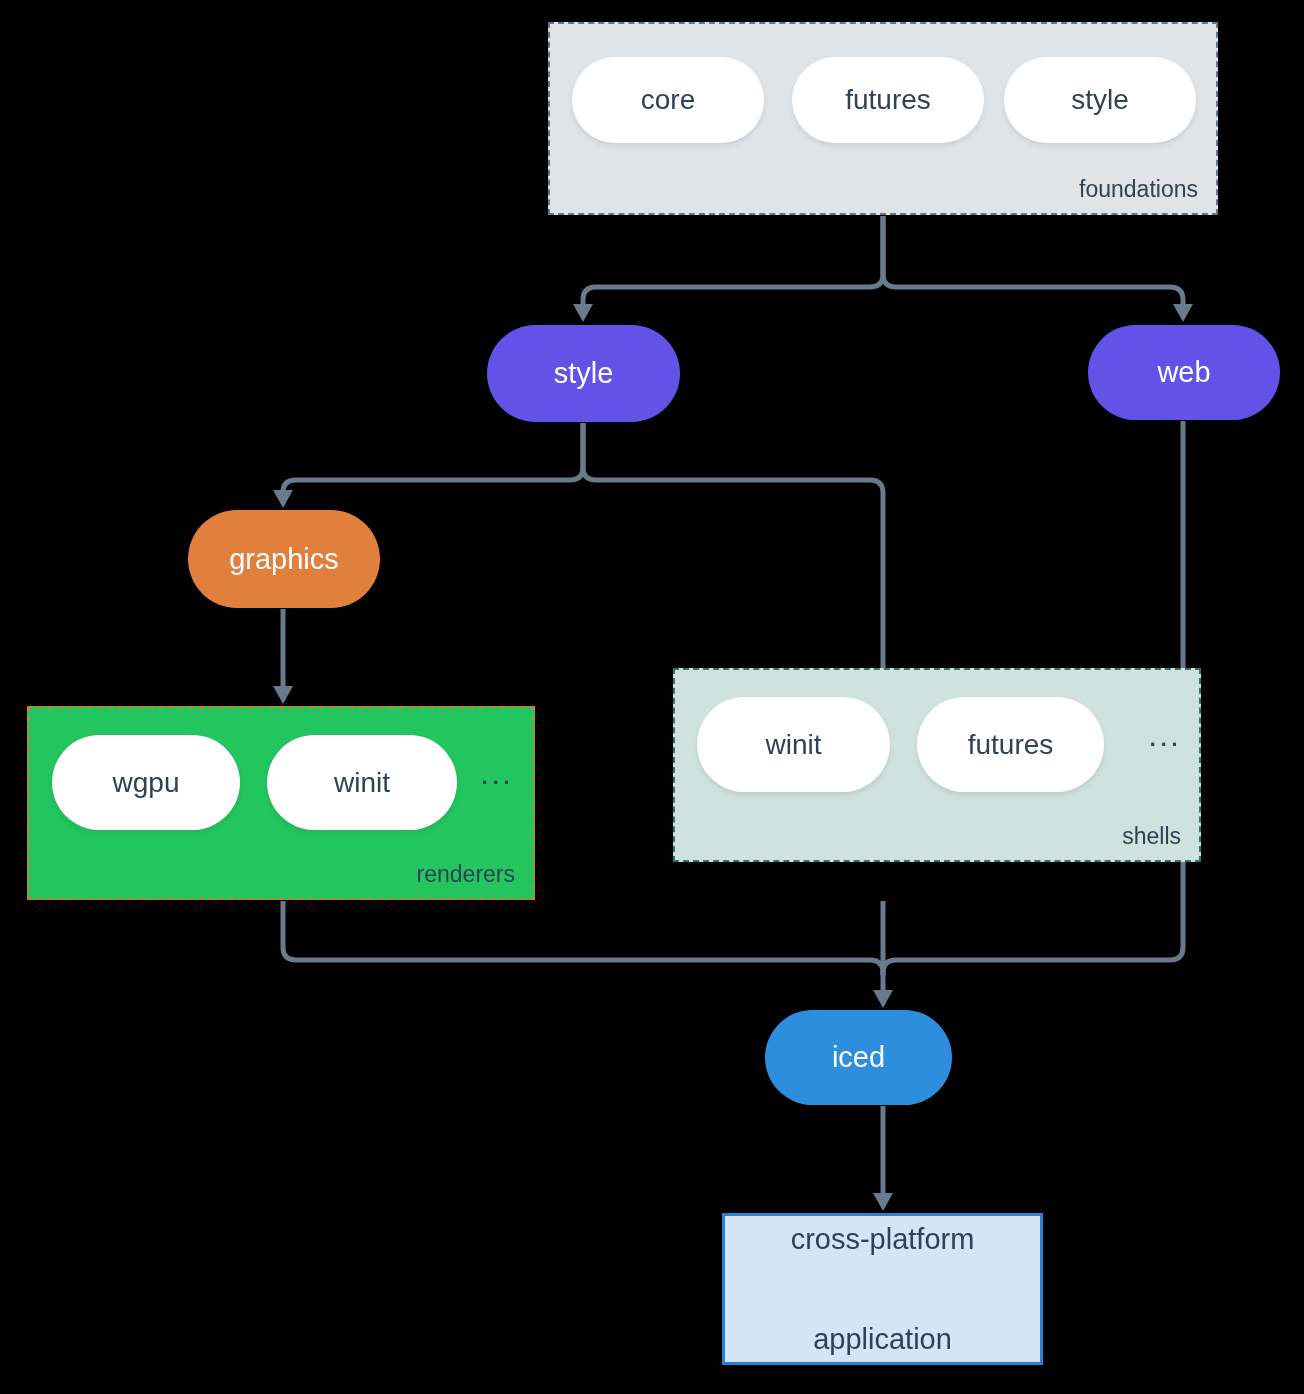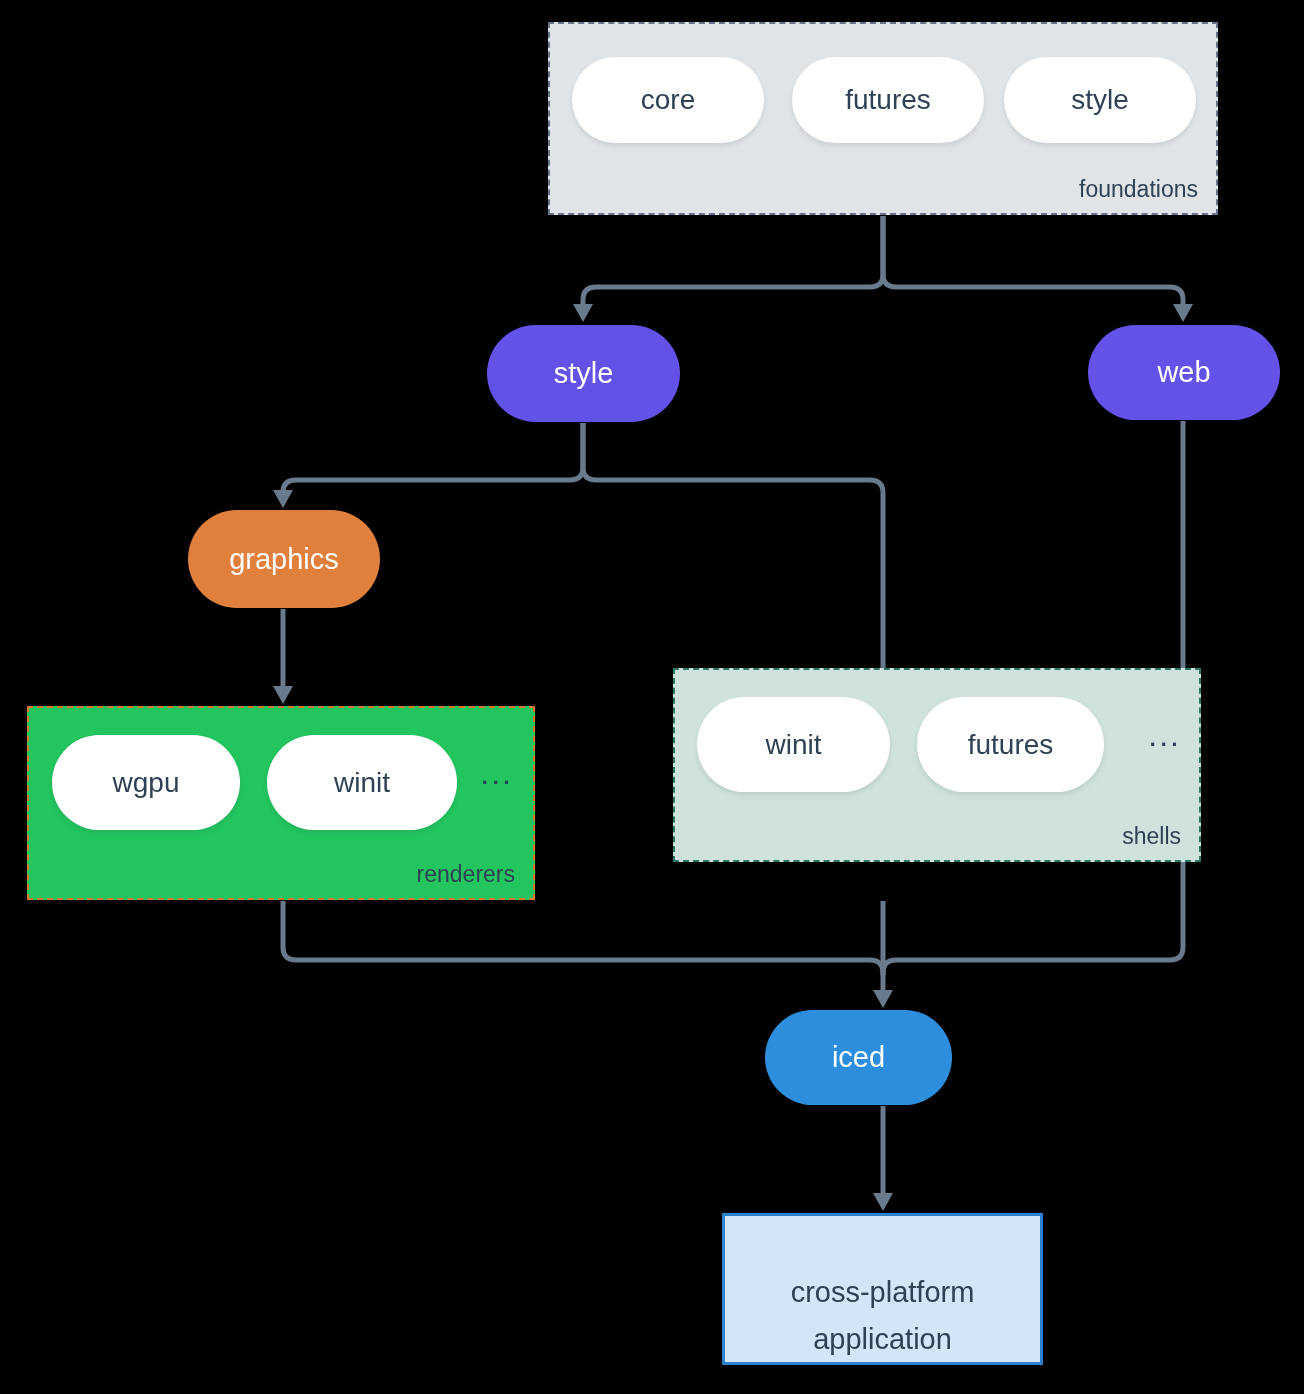--- a/index.html
+++ b/index.html
@@ -62,21 +62,21 @@
     position: absolute;
     left: 722px;
     top: 1213px;
     width: 321px;
     height: 152px;
     border: 3px solid #2a82cf;
     box-sizing: border-box;
     display: flex;
     flex-direction: column;
     align-items: center;
-    justify-content: flex-end;
+    justify-content: space-between;
     font-size: 29px;
     line-height: 1.6;
     color: #2f4154;
     text-align: center;
   }
 
   
   #g-foundations { left: 548px; top: 22px; width: 670px; height: 193px; }
   #p-core    { left: 22px;  top: 33px; width: 192px; height: 86px; }
   #p-futures { left: 242px; top: 33px; width: 192px; height: 86px; }

